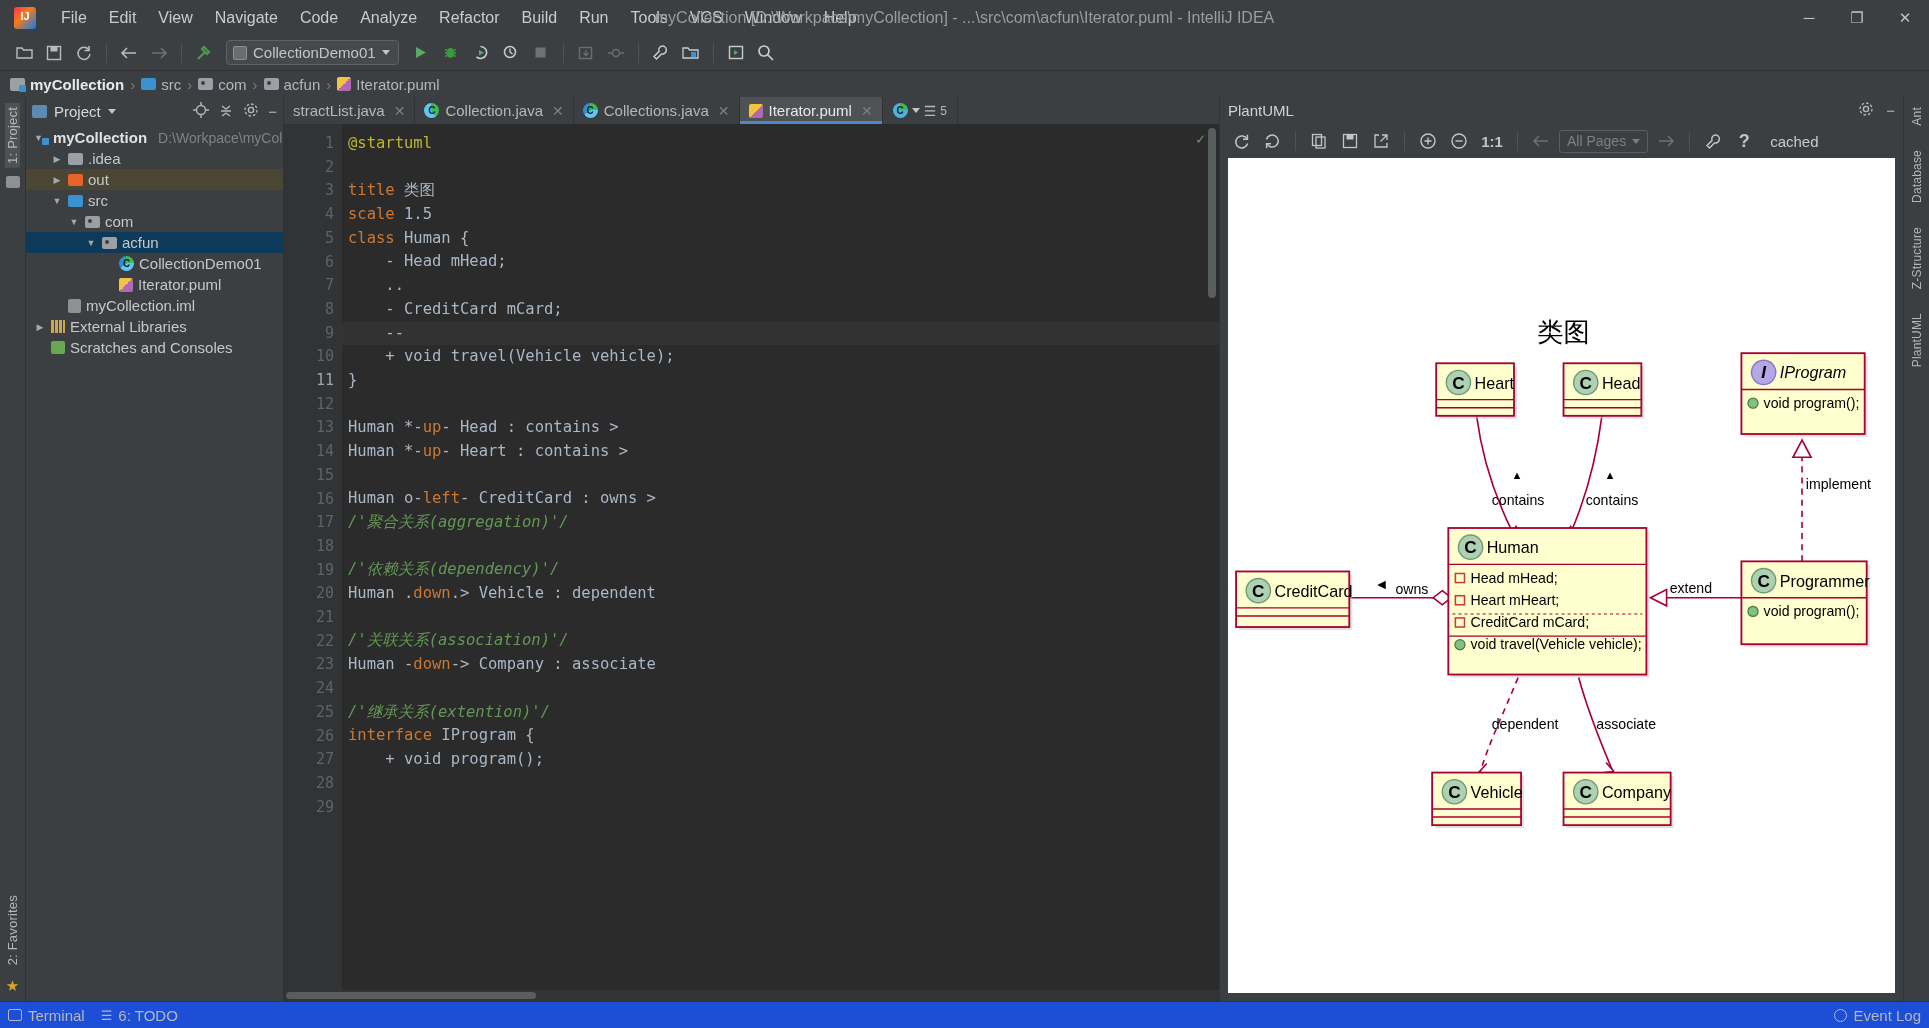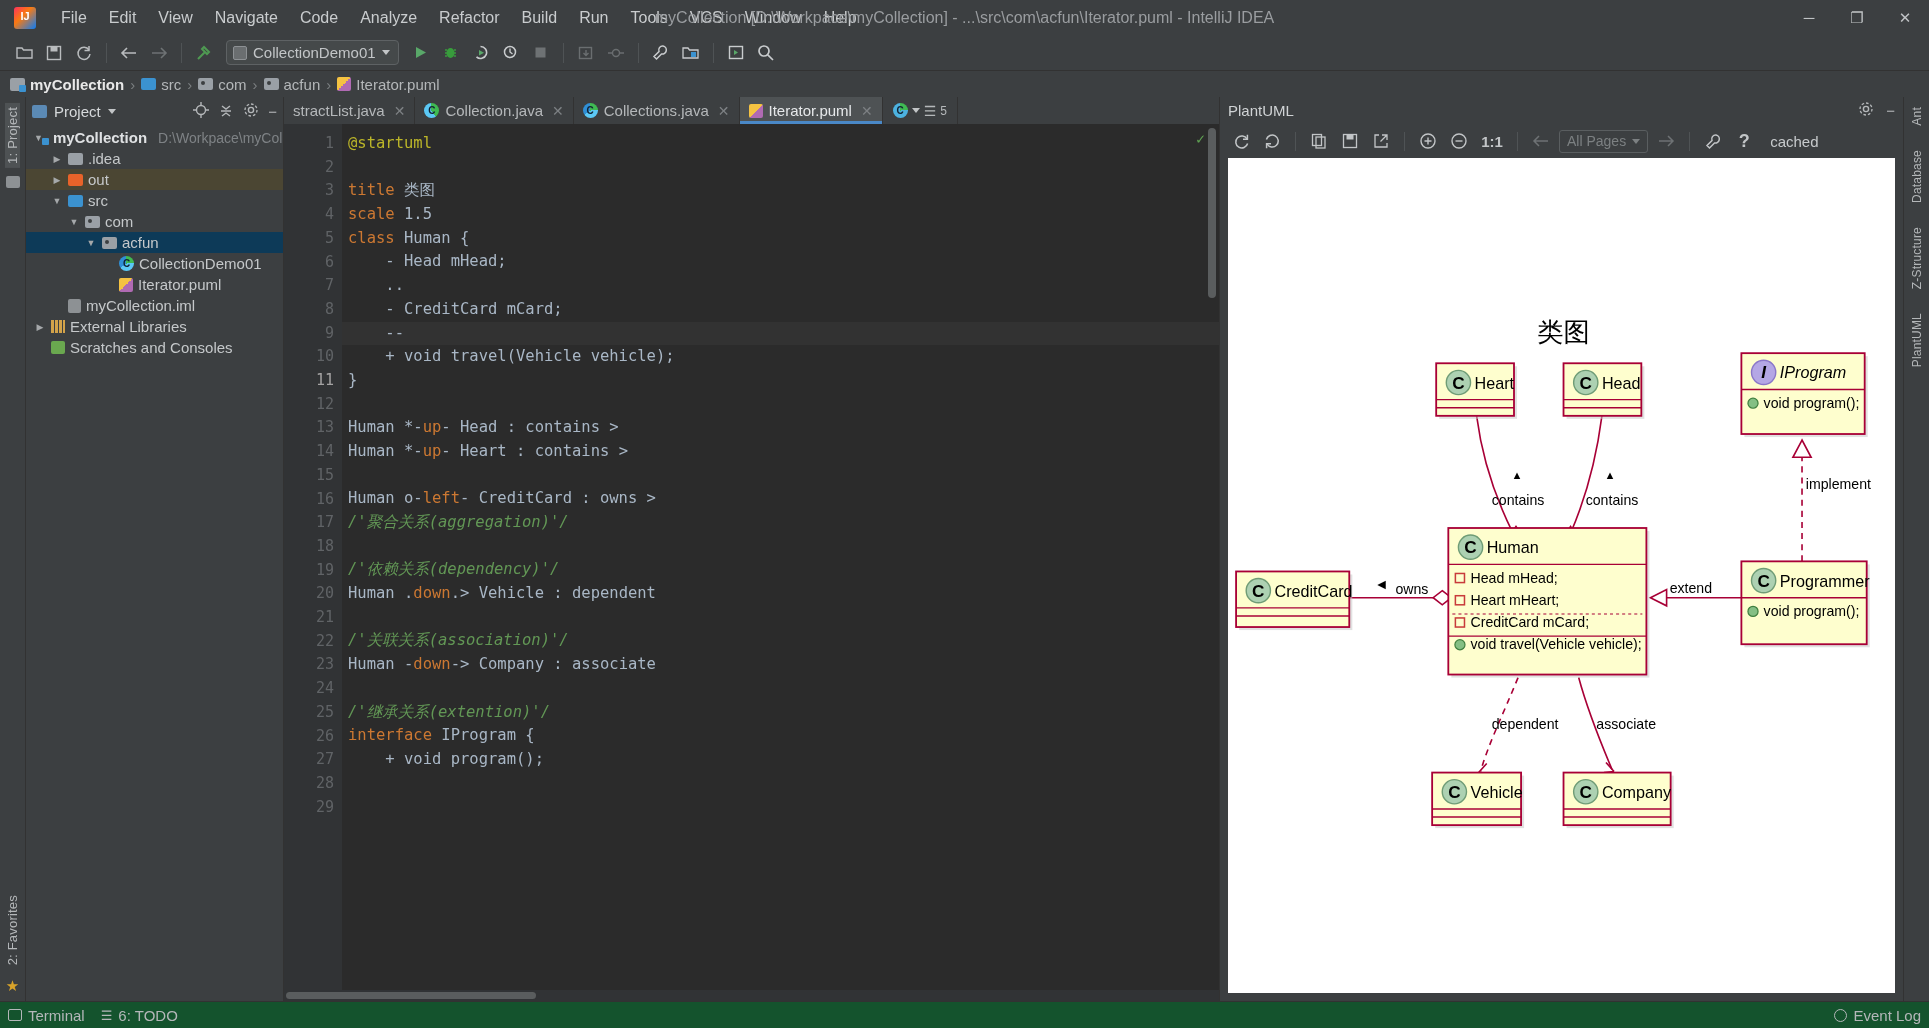--- a/index.html
+++ b/index.html
@@ -124,21 +124,21 @@
               background:#3c3f41;color:#7c8082;font-size:14px;}
   .pv-cached{ color:#c7cacc;font-size:15px;margin-left:8px;}
   .canvas-wrap { flex:1 1 auto; padding:0 8px 8px 8px; min-height:0; }
   .canvas { width:100%; height:100%; background:#ffffff; position:relative; overflow:hidden; }
 
   
   .rightrail { width:26px; background:#3c3f41; border-left:1px solid #323232; display:flex; flex-direction:column;
                align-items:center; padding:6px 0; gap:16px; flex:0 0 auto;}
 
   
-  .bottombar { height:27px; background:#14532d; display:flex; align-items:center; padding:0 8px; gap:16px;
+  .bottombar { height:27px; background:#1d4ed8; display:flex; align-items:center; padding:0 8px; gap:16px;
                font-size:15px; color:#b4b7b9; border-top:1px solid #323232; flex:0 0 auto;}
   .bb-item { display:flex; align-items:center; gap:6px; }
   .statusbar { height:27px; background:#3c3f41; display:flex; align-items:center; padding:0 10px;
                font-size:15px; color:#b4b7b9; flex:0 0 auto; }
   .sb-right { margin-left:auto; display:flex; align-items:center; gap:22px; }
   .sb-left { display:flex; align-items:center; gap:18px; }
   .bl-sq{width:13px;height:13px;border:1.5px solid #9a9da0;border-radius:2px;}
 </style>
 </head>
 <body>

